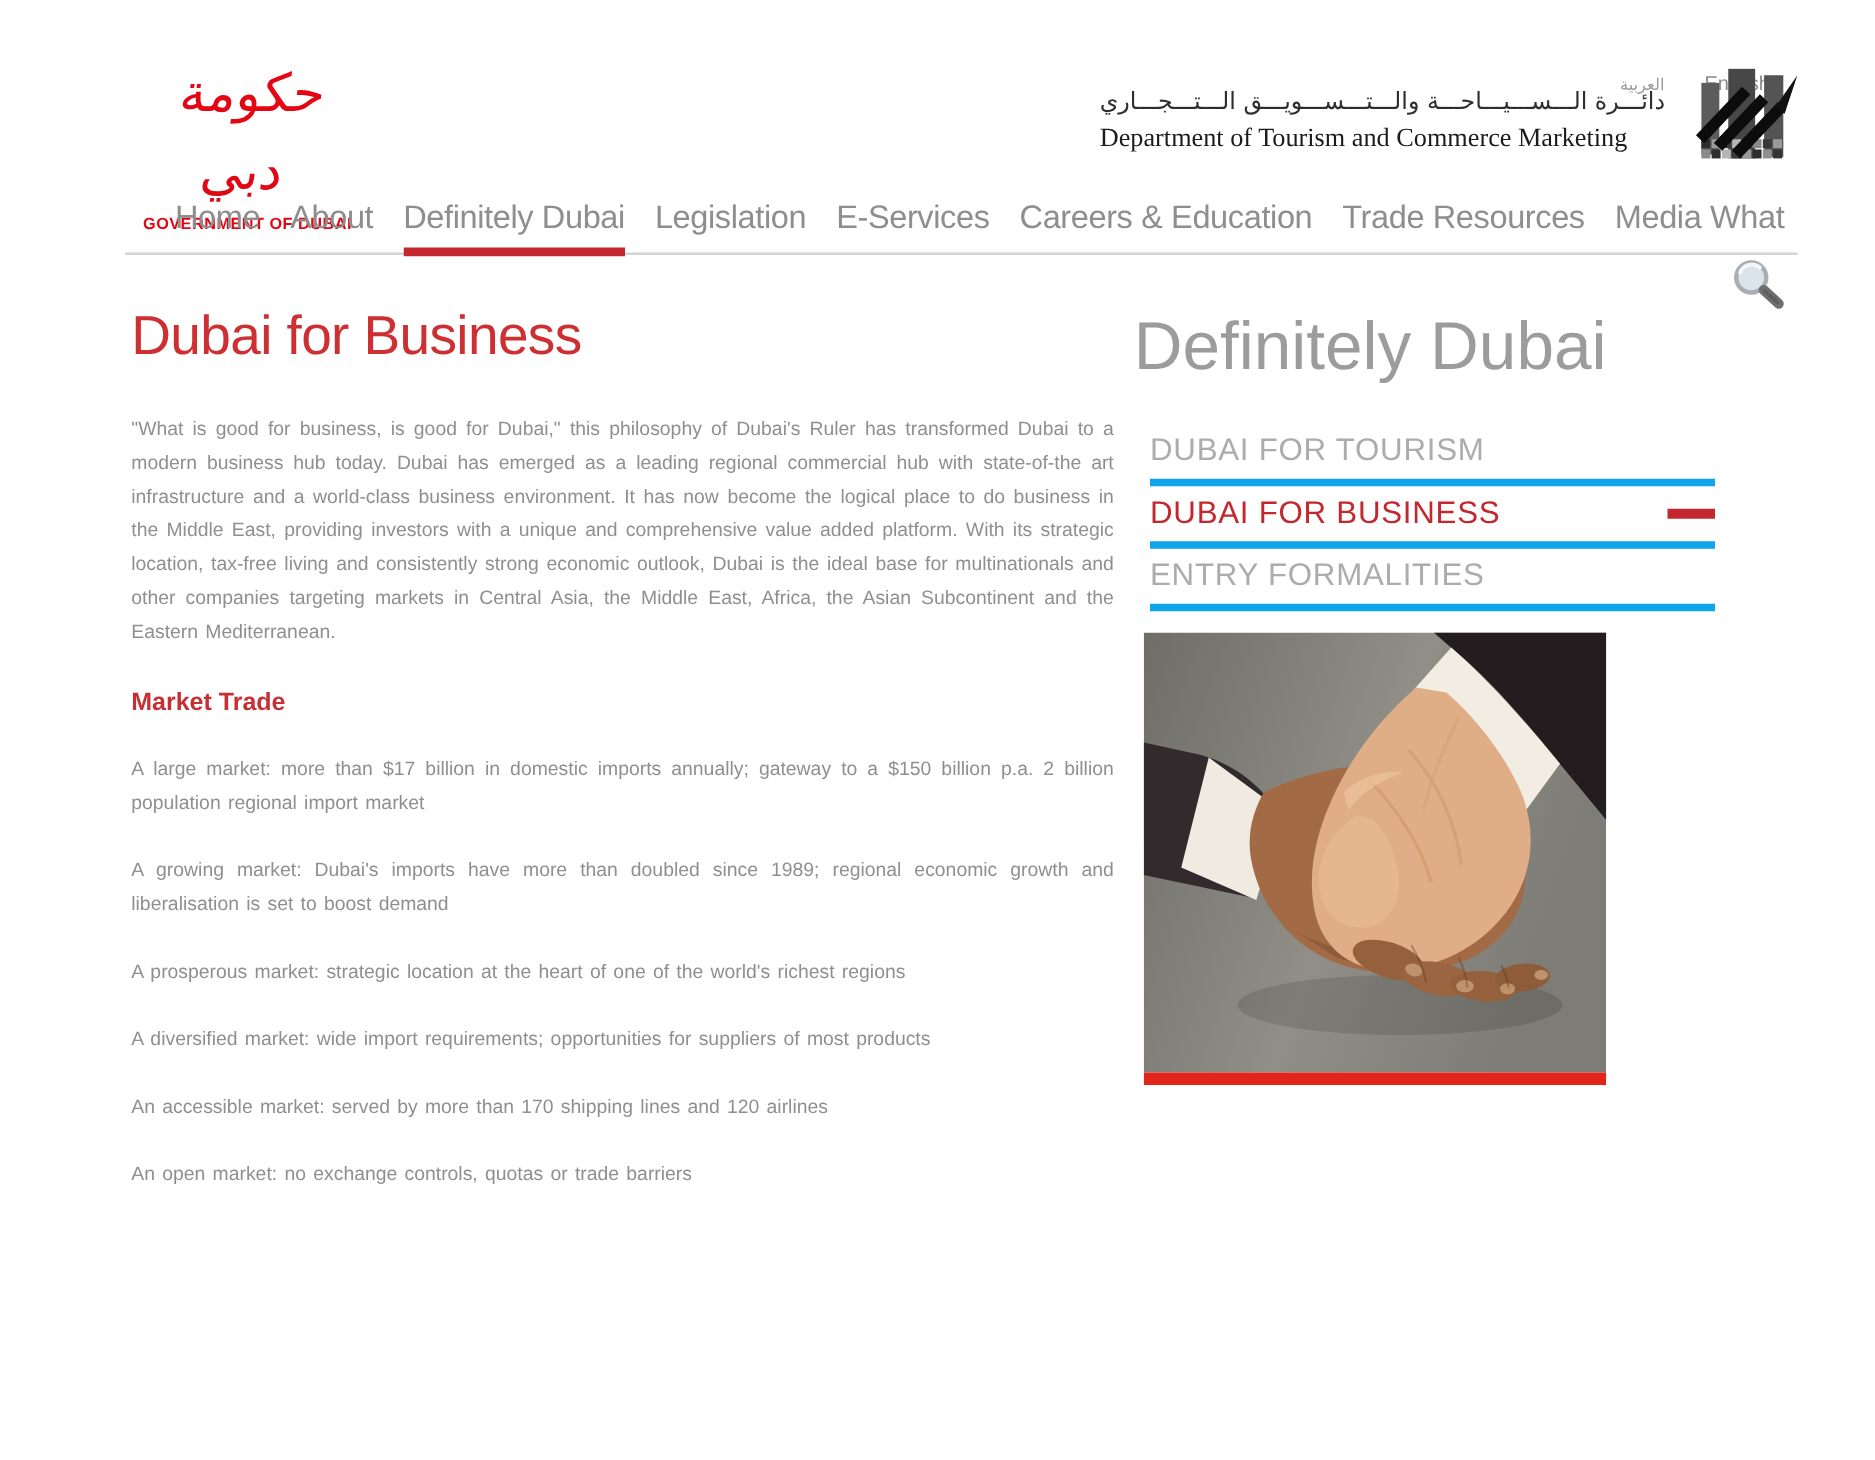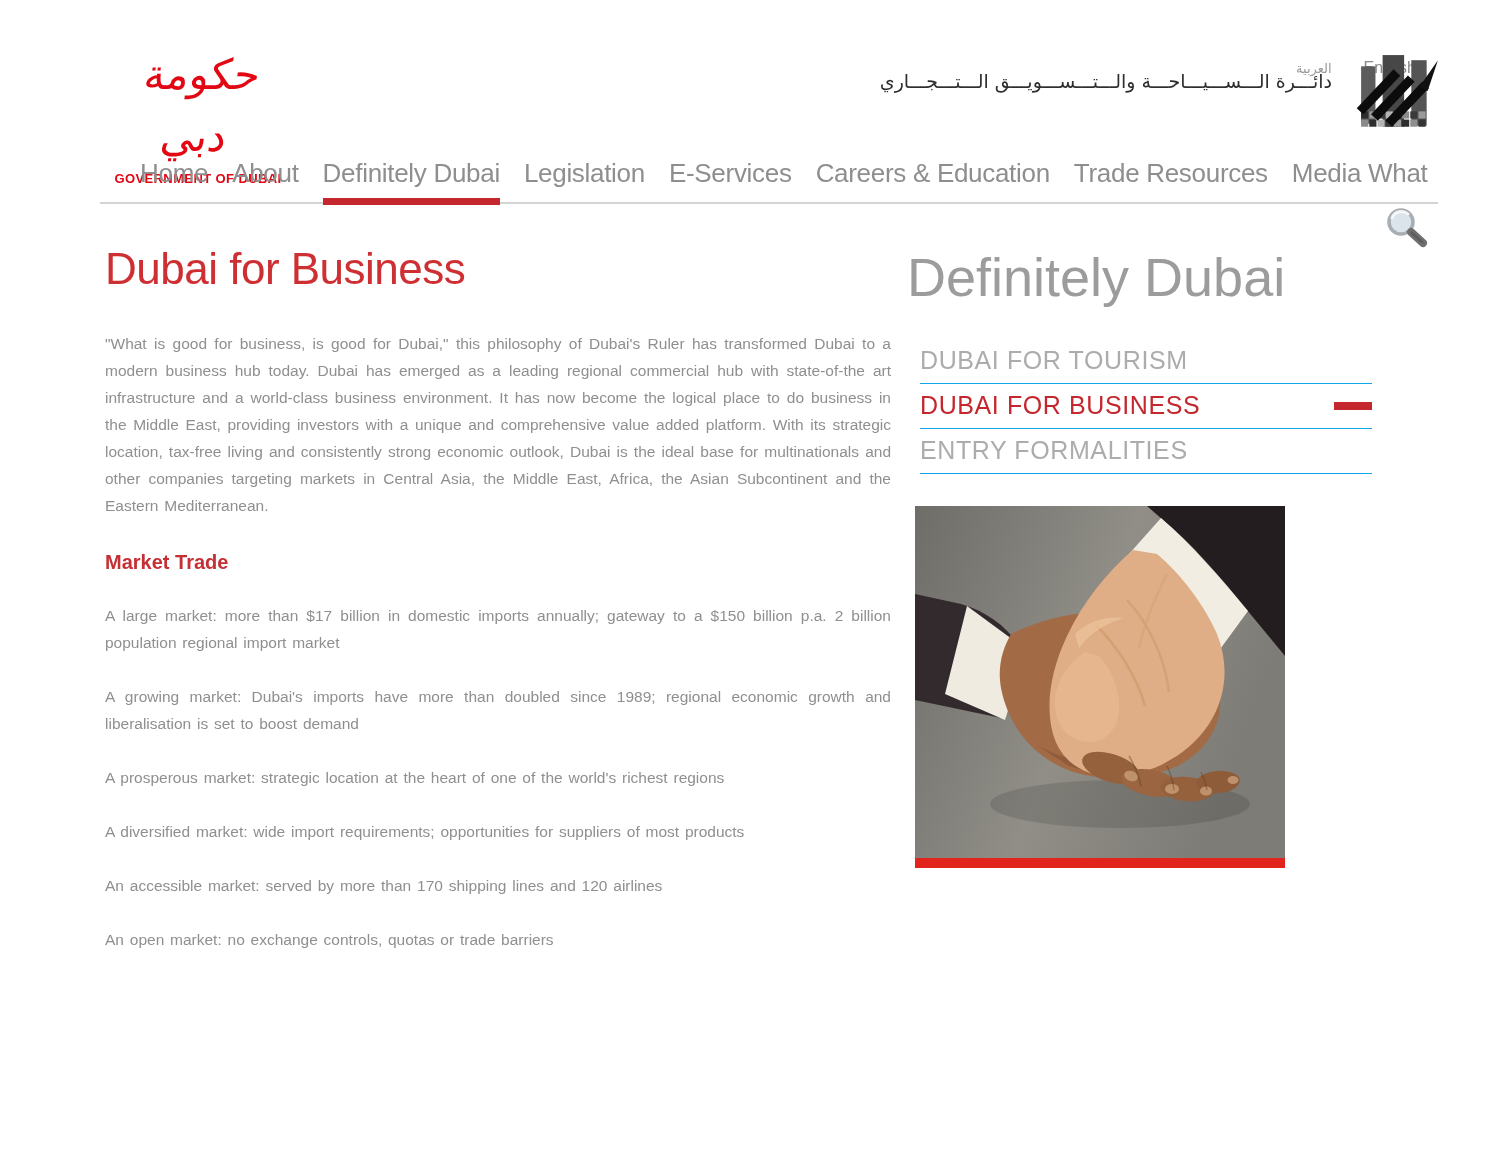--- a/index.html
+++ b/index.html
@@ -36,21 +36,21 @@
 
   
   .main { position:absolute; left:105px; top:244px; width:786px; }
   .page-title { font-size:44px; font-weight:400; color:#ce2f33; letter-spacing:-0.5px; margin:0 0 36px 0; }
   .main p { font-size:15.5px; line-height:27px; color:#8f8f8f; text-align:justify; word-spacing:1.5px; margin:0 0 27px 0; }
   .section-heading { font-size:20px; font-weight:bold; color:#c62f34; margin:32px 0 28px 0; }
 
   
   .side-title { position:absolute; left:907px; top:246px; font-size:54px; font-weight:400; color:#9c9c9c; letter-spacing:0; }
   .side-menu { position:absolute; left:920px; top:339px; width:452px; }
-  .side-item { display:flex; justify-content:space-between; align-items:center; border-bottom:1px solid #0ea5e9;
+  .side-item { display:flex; justify-content:space-between; align-items:center; border-bottom:6px solid #0ea5e9;
                padding:7px 0 8px 0; font-size:25px; letter-spacing:0.6px; color:#acacac; cursor:pointer; }
   .side-item.active { color:#c4272d; }
   .dash { width:38px; height:8px; background:#c4272d; }
 
   
   .photo { position:absolute; left:915px; top:506px; width:370px; height:362px; }
 </style>
 </head>
 <body>
 
@@ -61,20 +61,21 @@
     <a class="lang-en">English</a>
   </div>
 
   <div class="gov-logo">
     <div class="gov-ar">حكومة دبي</div>
     <div class="gov-caption">GOVERNMENT OF DUBAI</div>
   </div>
 
   <div class="dtcm">
     <div class="dtcm-ar">دائـــرة الـــســـيـــاحـــة والـــتـــســـويـــق الـــتـــجـــاري</div>
+    <div class="dtcm-en">Department of Tourism and Commerce Marketing</div>
   </div>
 
   <svg class="dtcm-mark" viewBox="0 0 84 84">
     <rect x="5" y="14" width="14" height="56" fill="#5c5c5c"></rect>
     <rect x="26" y="3" width="21" height="70" fill="#474747"></rect>
     <rect x="54" y="8" width="15" height="64" fill="#545454"></rect>
     <g>
       <rect x="5" y="58" width="7" height="7" fill="#2e2e2e"></rect>
         <rect x="13" y="58" width="7" height="7" fill="#9a9a9a"></rect>
       <rect x="21" y="58" width="7" height="7" fill="#3a3a3a"></rect>

